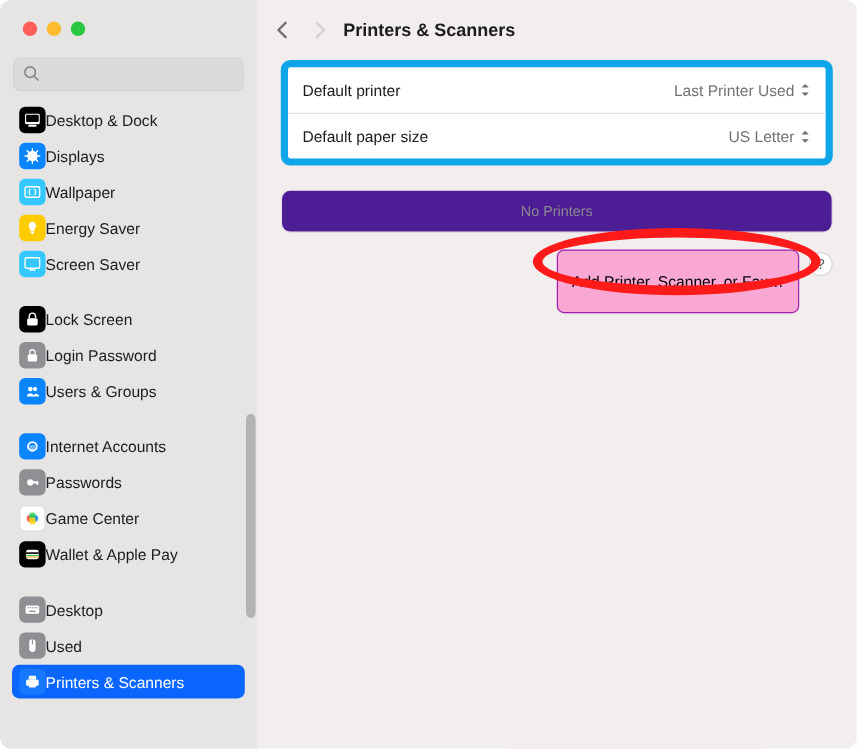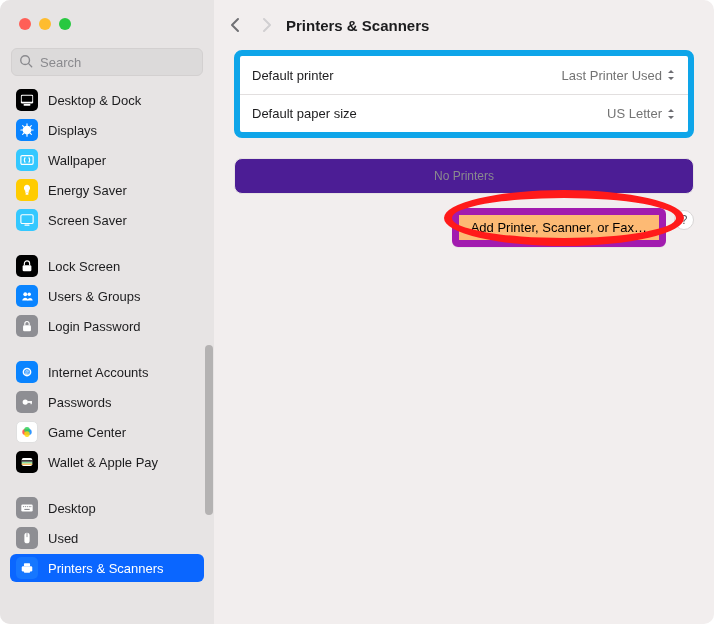--- a/index.html
+++ b/index.html
@@ -78,21 +78,21 @@
   .search input::placeholder { color: #8a8a8e; }
   .sidebar-scroll {
     flex: 1;
     overflow-y: auto;
     padding: 0 6px 10px 6px;
   }
   .section-gap { height: 14px; }
   .sb-item {
     display: flex;
     align-items: center;
-    gap: 10px;
+    gap: 0;
     height: 28px;
     border-radius: 6px;
     padding: 0 6px;
     margin: 2px 4px;
     cursor: default;
   }
   .sb-item + .sb-item { }
   .sb-item.selected {
     background: var(--selected);
     color: #fff;
@@ -191,24 +191,24 @@
     color: #8a8a8e;
     font-size: 12px;
   }
   .action-row {
     margin-top: 14px;
     display: flex;
     justify-content: flex-end;
     position: relative;
   }
   .pill-btn {
-    background: #fdba74;
-    border: 7px solid #a21caf;
+    background: #f9a8d4;
+    border: 1px solid #a21caf;
     border-radius: 6px;
-    padding: 5px 12px;
+    padding: 18px 12px;
     font-size: 13px;
     box-shadow: 0 1px 0 rgba(0,0,0,0.04);
     position: relative;
   }
   .help-btn {
     width: 20px; height: 20px;
     border-radius: 50%;
     background: #ffffff;
     border: 1px solid #d8d5d5;
     display: flex; align-items: center; justify-content: center;
@@ -239,21 +239,20 @@
     </div>
 
     <div class="search-wrap">
       <div class="search">
         <span>
           <svg width="14" height="14" viewBox="0 0 16 16" fill="none">
             <circle cx="7" cy="7" r="5" stroke="#8a8a8e" stroke-width="1.6"></circle>
             <line x1="11" y1="11" x2="14.5" y2="14.5" stroke="#8a8a8e" stroke-width="1.6" stroke-linecap="round"></line>
           </svg>
         </span>
-        <input type="text" placeholder="Search" style="">
       </div>
     </div>
 
     <div class="sidebar-scroll" id="sidebar-scroll">
         <div class="sb-item">
           <span class="sb-icon" style="background: rgb(0, 0, 0);">
             <svg width="14" height="14" viewBox="0 0 16 16">
               <rect x="1" y="2" width="14" height="10" rx="1.5" fill="#fff"></rect>
               <rect x="2" y="3" width="12" height="7" rx="1" fill="#000"></rect>
               <rect x="4" y="12.5" width="8" height="2" rx="1" fill="#fff"></rect>
@@ -299,40 +298,40 @@
         </div>
         <div class="section-gap"></div>
         <div class="sb-item">
           <span class="sb-icon" style="background: rgb(0, 0, 0);">
             <svg width="14" height="14" viewBox="0 0 16 16">
               <rect x="3" y="7" width="10" height="7" rx="1.5" fill="#fff"></rect>
               <path d="M5 7V5.2A3 3 0 0 1 11 5.2V7" stroke="#fff" stroke-width="1.3" fill="none"></path>
             </svg>
           </span>
           <span class="sb-label">Lock Screen</span>
+        </div>
+        <div class="sb-item">
+          <span class="sb-icon" style="background: rgb(142, 142, 147);">
+            <svg width="14" height="14" viewBox="0 0 16 16">
+              <rect x="3.5" y="7" width="9" height="7" rx="1.5" fill="#fff"></rect>
+              <path d="M5.5 7V5.3a2.5 2.5 0 0 1 5 0V7" stroke="#fff" stroke-width="1.3" fill="none"></path>
+            </svg>
+          </span>
+          <span class="sb-label">Login Password</span>
         </div>
         <div class="sb-item">
           <span class="sb-icon" style="background: rgb(10, 132, 255);">
             <svg width="14" height="14" viewBox="0 0 16 16">
               <circle cx="6" cy="6" r="2.2" fill="#fff"></circle>
               <circle cx="10.5" cy="6" r="2" fill="#fff"></circle>
               <path d="M2.5 13c.5-2 2-3 3.5-3s3 1 3.5 3" fill="#fff"></path>
               <path d="M8.5 13c.5-1.7 1.7-2.6 3-2.6s2.5.9 3 2.6" fill="#fff"></path>
             </svg>
           </span>
           <span class="sb-label">Users &amp; Groups</span>
-        </div>
-        <div class="sb-item">
-          <span class="sb-icon" style="background: rgb(142, 142, 147);">
-            <svg width="14" height="14" viewBox="0 0 16 16">
-              <rect x="3.5" y="7" width="9" height="7" rx="1.5" fill="#fff"></rect>
-              <path d="M5.5 7V5.3a2.5 2.5 0 0 1 5 0V7" stroke="#fff" stroke-width="1.3" fill="none"></path>
-            </svg>
-          </span>
-          <span class="sb-label">Login Password</span>
         </div>
         <div class="section-gap"></div>
         <div class="sb-item">
           <span class="sb-icon" style="background: rgb(10, 132, 255);">
             <svg width="14" height="14" viewBox="0 0 16 16">
               <circle cx="8" cy="8" r="5" fill="#fff"></circle>
               <circle cx="8" cy="8" r="3.2" fill="#0a84ff"></circle>
               <text x="8" y="10.3" text-anchor="middle" font-size="5.5" font-weight="900" fill="#fff">@</text>
             </svg>
           </span>

